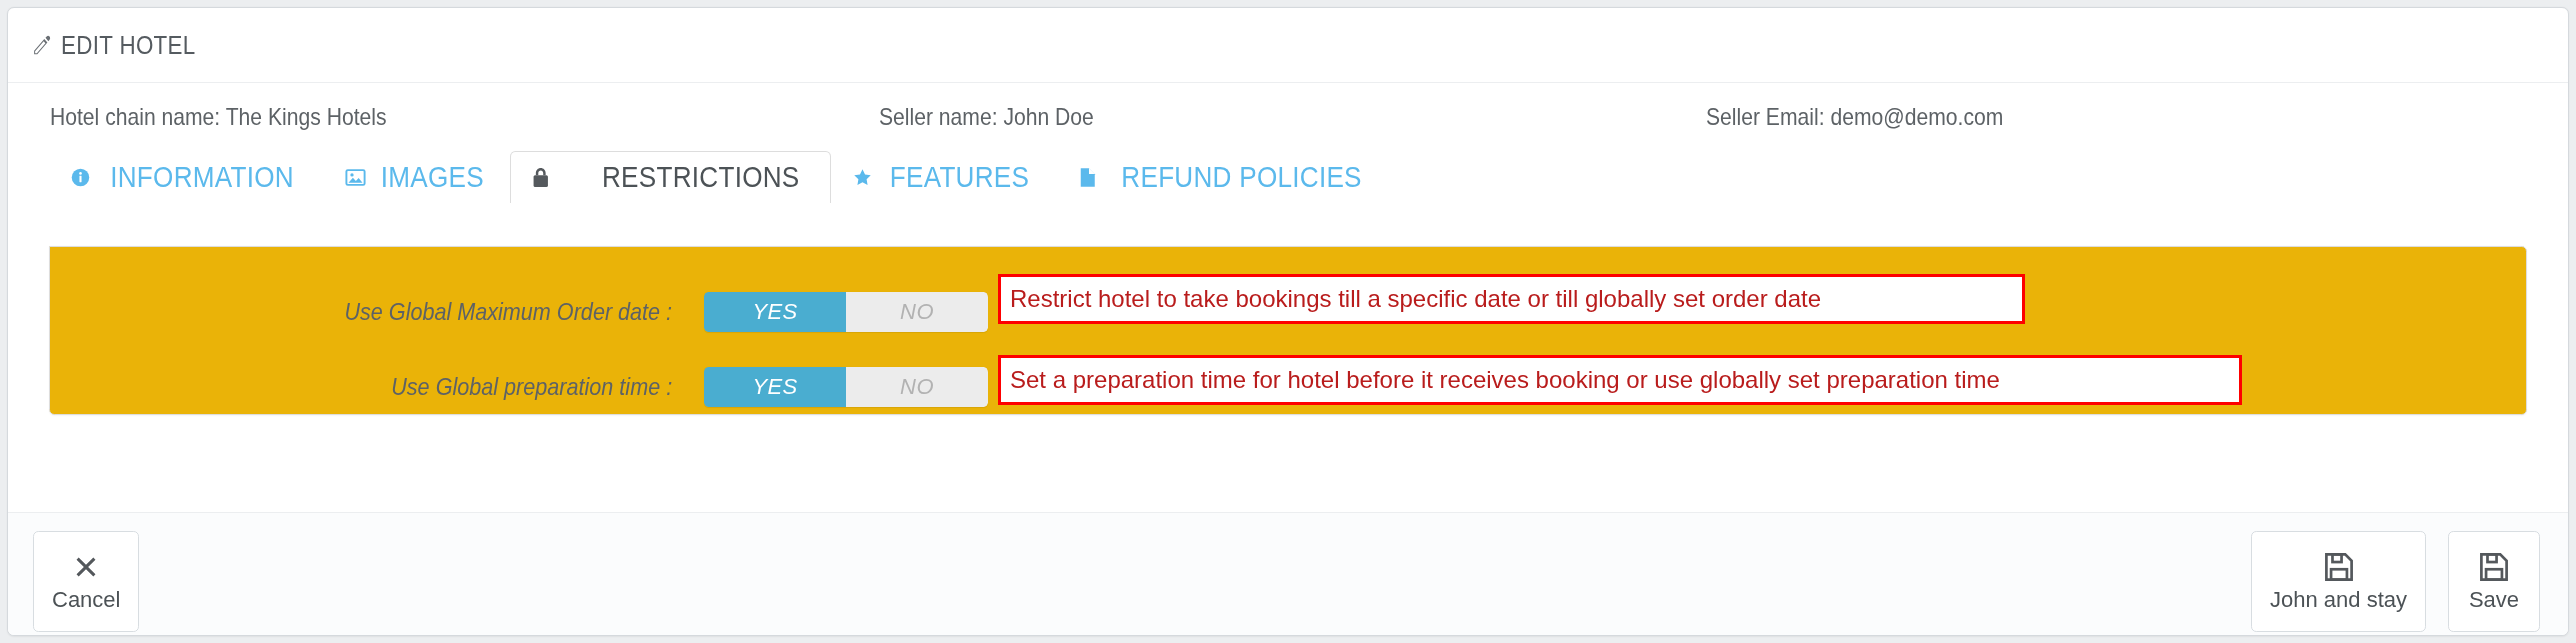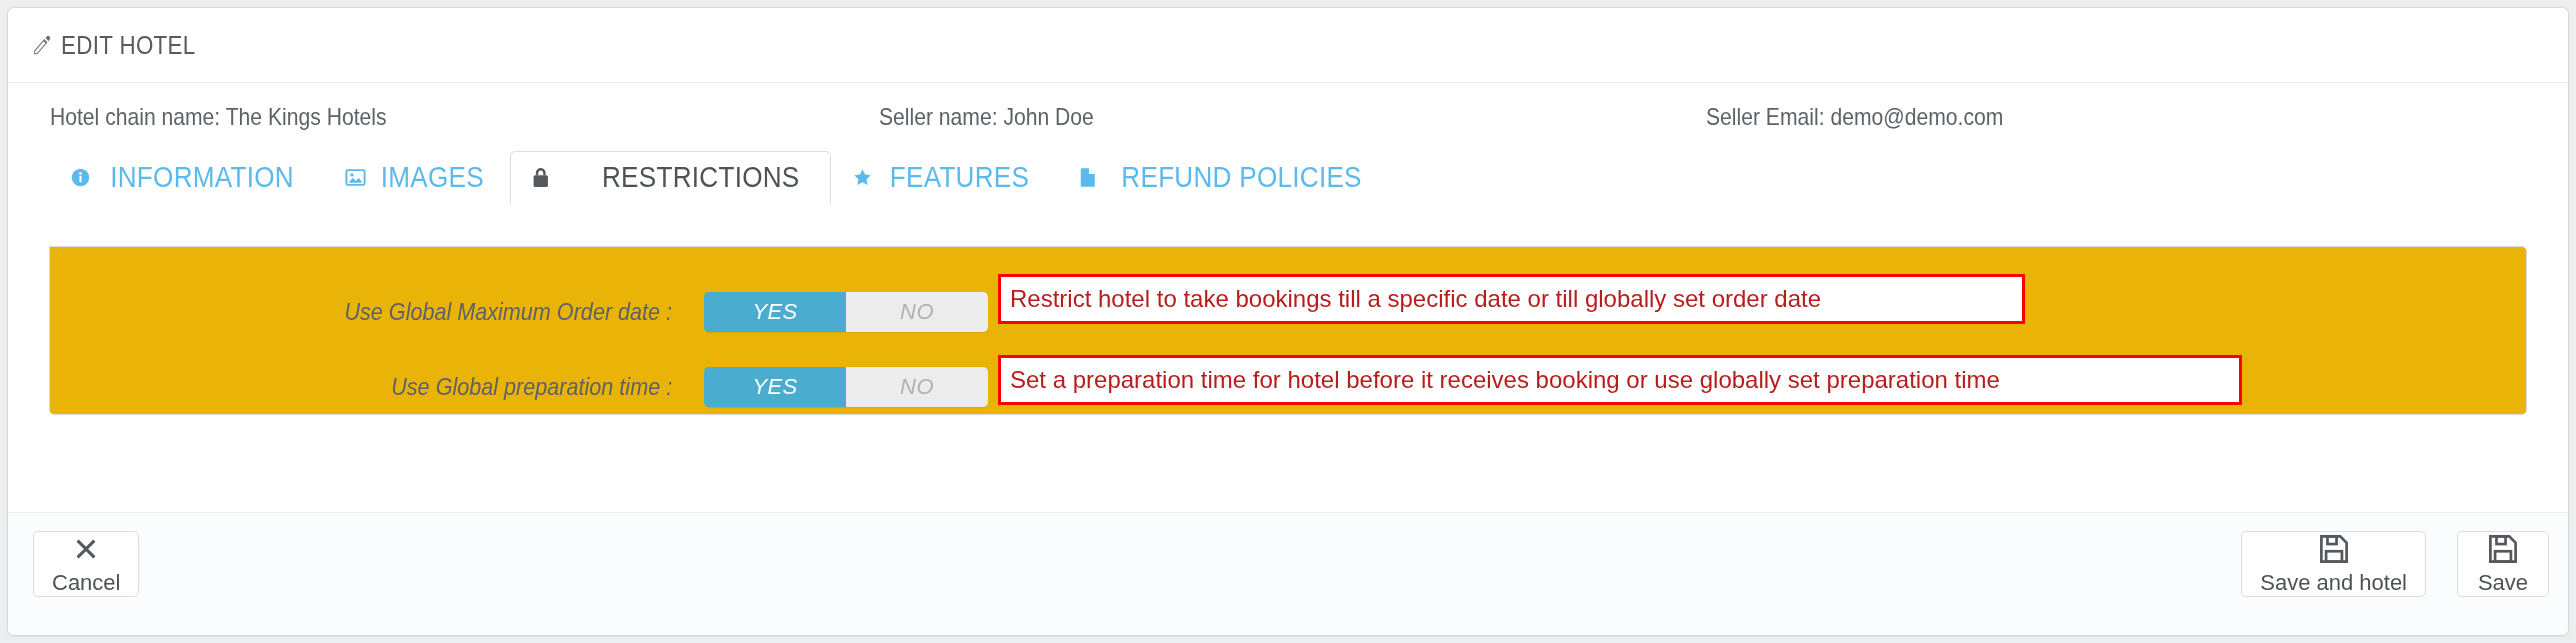--- a/index.html
+++ b/index.html
@@ -186,21 +186,21 @@
     left: 0;
     right: 0;
     bottom: 0;
     height: 123px;
     background: #fbfcfd;
     border-top: 0.9px solid #eceef0;
   }
   .btn {
     position: absolute;
     top: 18px;
-    height: 66px;
+    height: 101px;
     min-width: 92px;
     background: #ffffff;
     border: 0.9px solid #d8dde1;
     border-radius: 5.3px;
     display: flex;
     flex-direction: column;
     align-items: center;
     justify-content: center;
     gap: 3.6px;
     cursor: pointer;
@@ -209,21 +209,21 @@
   .btn-icon { width: 34px; height: 34px; display: flex; align-items: center; justify-content: center; }
   .btn-icon svg { display: block; }
   .btn-label {
     font-family: "Liberation Sans", sans-serif;
     font-size: 22px;
     color: #4c5256;
     white-space: nowrap;
   }
   .btn.cancel        { left: 25px; }
   .btn.save-and-stay { right: 142px; }
-  .btn.save          { right: 19px; }
+  .btn.save          { right: 28px; }
 </style>
 </head>
 <body>
 
 <div class="card">
 
   <div class="card-header">
     <div class="card-header-title">
       <span class="pencil-icon">
         <svg width="25" height="25" viewBox="0 0 24 24" fill="#6b7075">
@@ -331,21 +331,21 @@
     </div>
 
     <div class="btn save-and-stay">
       <span class="btn-icon">
         <svg width="34" height="34" viewBox="0 0 24 24" fill="none" stroke="#54585c" stroke-width="1.9">
           <path d="M3.1 3.1h13.3L20.9 7.6v13.3H3.1z"></path>
           <rect x="7.4" y="3.1" width="6.4" height="5.4"></rect>
           <rect x="6.4" y="13.6" width="11.2" height="7.3"></rect>
         </svg>
       </span>
-      <span class="btn-label">Save and hotel</span>
+      <span class="btn-label">John and stay</span>
     </div>
 
     <div class="btn save">
       <span class="btn-icon">
         <svg width="34" height="34" viewBox="0 0 24 24" fill="none" stroke="#54585c" stroke-width="1.9">
           <path d="M3.1 3.1h13.3L20.9 7.6v13.3H3.1z"></path>
           <rect x="7.4" y="3.1" width="6.4" height="5.4"></rect>
           <rect x="6.4" y="13.6" width="11.2" height="7.3"></rect>
         </svg>
       </span>

